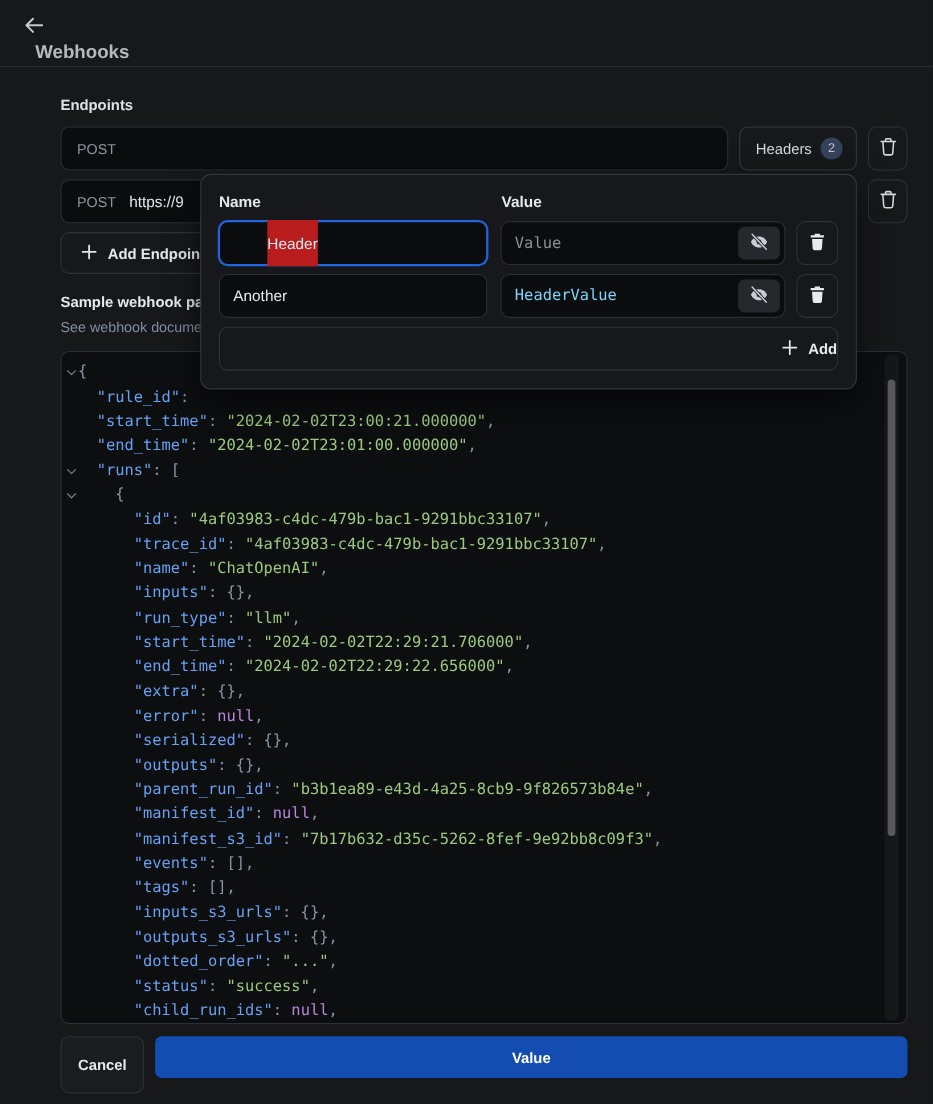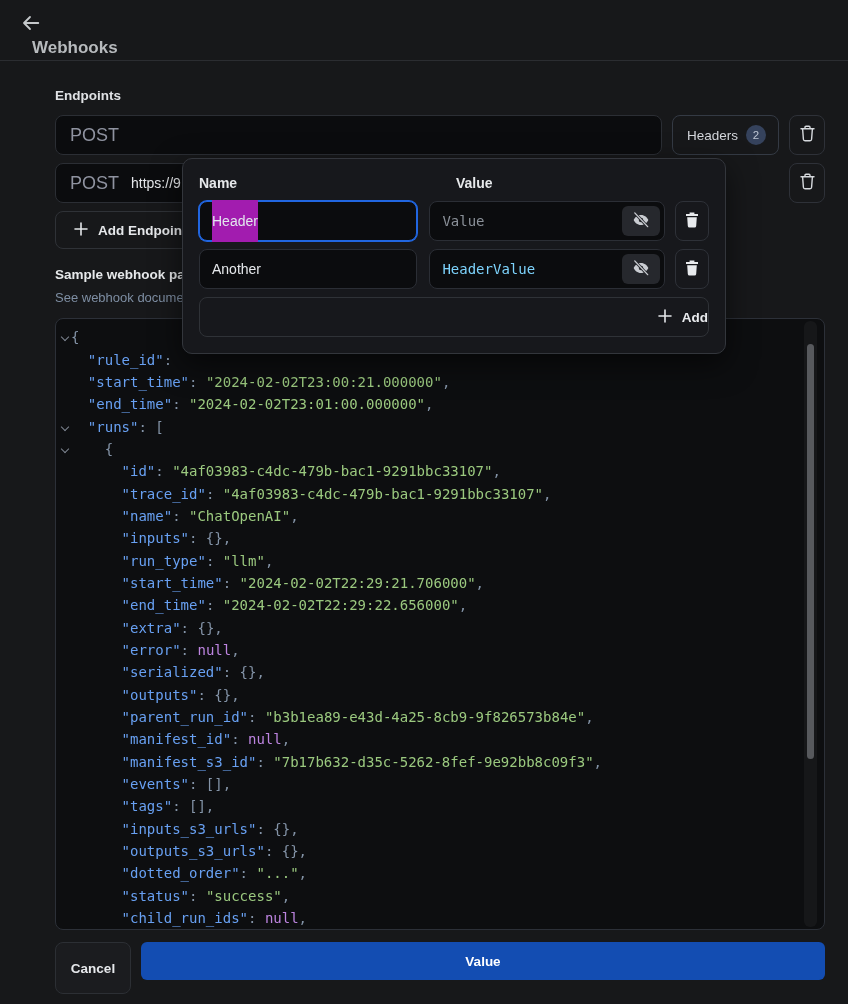--- a/index.html
+++ b/index.html
@@ -14,21 +14,21 @@
     display:flex; align-items:center; justify-content:center; padding:0; }
   .page-title { font-size:17px; font-weight:600; color:#b7babd; margin-left:14px; line-height:24px; }
 
   
   .main { padding:27px 23px 0 55px; }
   .section-label { font-size:13.5px; font-weight:600; color:#dfe1e4; margin-bottom:12px; }
 
   .ep-row { display:flex; align-items:center; margin-bottom:8px; }
   .ep-input { width:607px; height:40px; background:#0b0c0e; border:1px solid #2b2e34;
     border-radius:8px; display:flex; align-items:center; padding:0 14px; }
-  .ep-method { font-size:18px; color:#8f93a0; margin-right:12px; }
+  .ep-method { font-size:13px; color:#8f93a0; margin-right:12px; }
   .ep-url { font-size:14px; color:#e5e7ea; white-space:nowrap; overflow:hidden; }
   .headers-btn { height:40px; margin-left:10px; padding:0 12px 0 14px; display:flex; align-items:center;
     gap:8px; background:transparent; border:1px solid #343a44; border-radius:8px; cursor:pointer; }
   .headers-btn .lbl { font-size:13.5px; color:#d3d6db; }
   .badge { width:20px; height:20px; border-radius:50%; background:#35425c; color:#bcc4d2;
     font-size:11.5px; display:flex; align-items:center; justify-content:center; }
   .icon-btn { width:36px; height:40px; margin-left:10px; background:transparent;
     border:1px solid #2e3138; border-radius:8px; display:flex; align-items:center;
     justify-content:center; cursor:pointer; flex:0 0 auto; }
   .hspacer { width:117px; flex:0 0 auto; }
@@ -60,32 +60,32 @@
     background:#57595d; border-radius:4px; cursor:pointer; }
 
   
   .footer { position:absolute; left:55px; right:23px; top:942px; display:flex; gap:10px; }
   .cancel-btn { width:76px; height:52px; background:#1b1c1f; border:1px solid #2c2f34;
     border-radius:8px; color:#e6e8eb; font-size:13.5px; font-weight:600; cursor:pointer; }
   .save-btn { flex:1; height:38px; background:#134db2; border:none; border-radius:6px;
     color:#ffffff; font-size:13.5px; font-weight:600; cursor:pointer; }
 
   
-  .popover { position:absolute; left:182px; top:158px; width:544px; background:#17181c;
+  .popover { position:absolute; left:182px; top:158px; width:597px; background:#17181c;
     border:1px solid #33363c; border-radius:10px; padding:16px; z-index:20;
     box-shadow:0 10px 30px rgba(0,0,0,0.55); }
   .pop-labels { display:flex; margin-bottom:10px; }
   .pop-label { font-size:14px; font-weight:600; color:#e6e8ea; }
   .pop-label.name { width:257px; }
   .pop-row { display:flex; align-items:center; margin-bottom:8px; }
   .pname { width:245px; height:40px; background:#0b0c0e; border:1px solid #2b2e35;
     border-radius:8px; display:flex; align-items:center; padding:0 12px;
     font-size:14px; color:#e6e9ec; cursor:text; }
   .pname.focused { border-color:#2166e0; box-shadow:0 0 0 1px #2166e0; }
-  .sel { background:#a21caf; color:#e2e7ee; padding:13px 0; }
+  .sel { background:#b91c1c; color:#e2e7ee; padding:13px 0;margin-left:31px; }
   .pvalue { position:relative; width:260px; height:40px; margin-left:12px; background:#0b0c0e;
     border:1px solid #2b2e35; border-radius:8px; display:flex; align-items:center;
     padding:0 48px 0 12px; font-family:"DejaVu Sans Mono", monospace; font-size:14px;
     cursor:text; }
   .pvalue .placeholder { color:#8b9199; }
   .pvalue .val { color:#7dd3fc; }
   .eye-btn { position:absolute; right:4px; top:4px; width:38px; height:30px; background:#26282d;
     border:none; border-radius:6px; display:flex; align-items:center; justify-content:center;
     cursor:pointer; }
   .ptrash { width:38px; height:40px; margin-left:10px; background:transparent;

